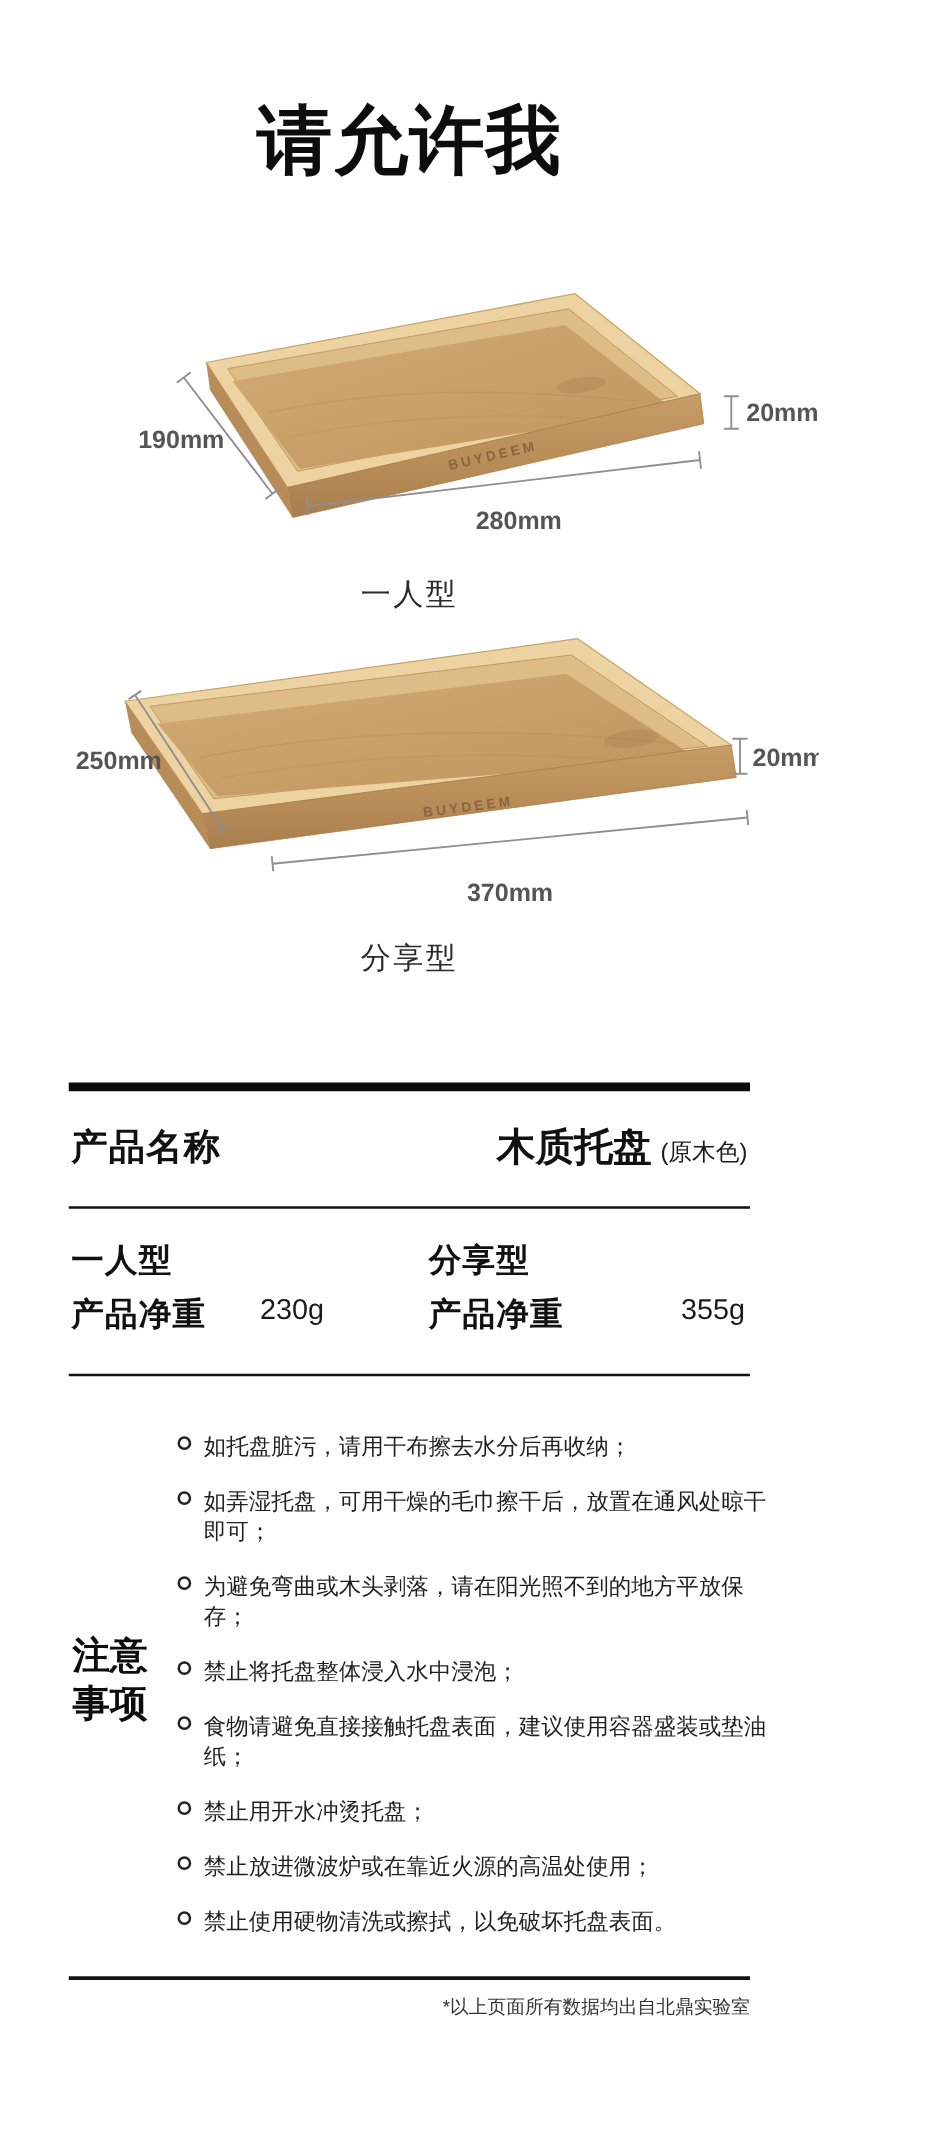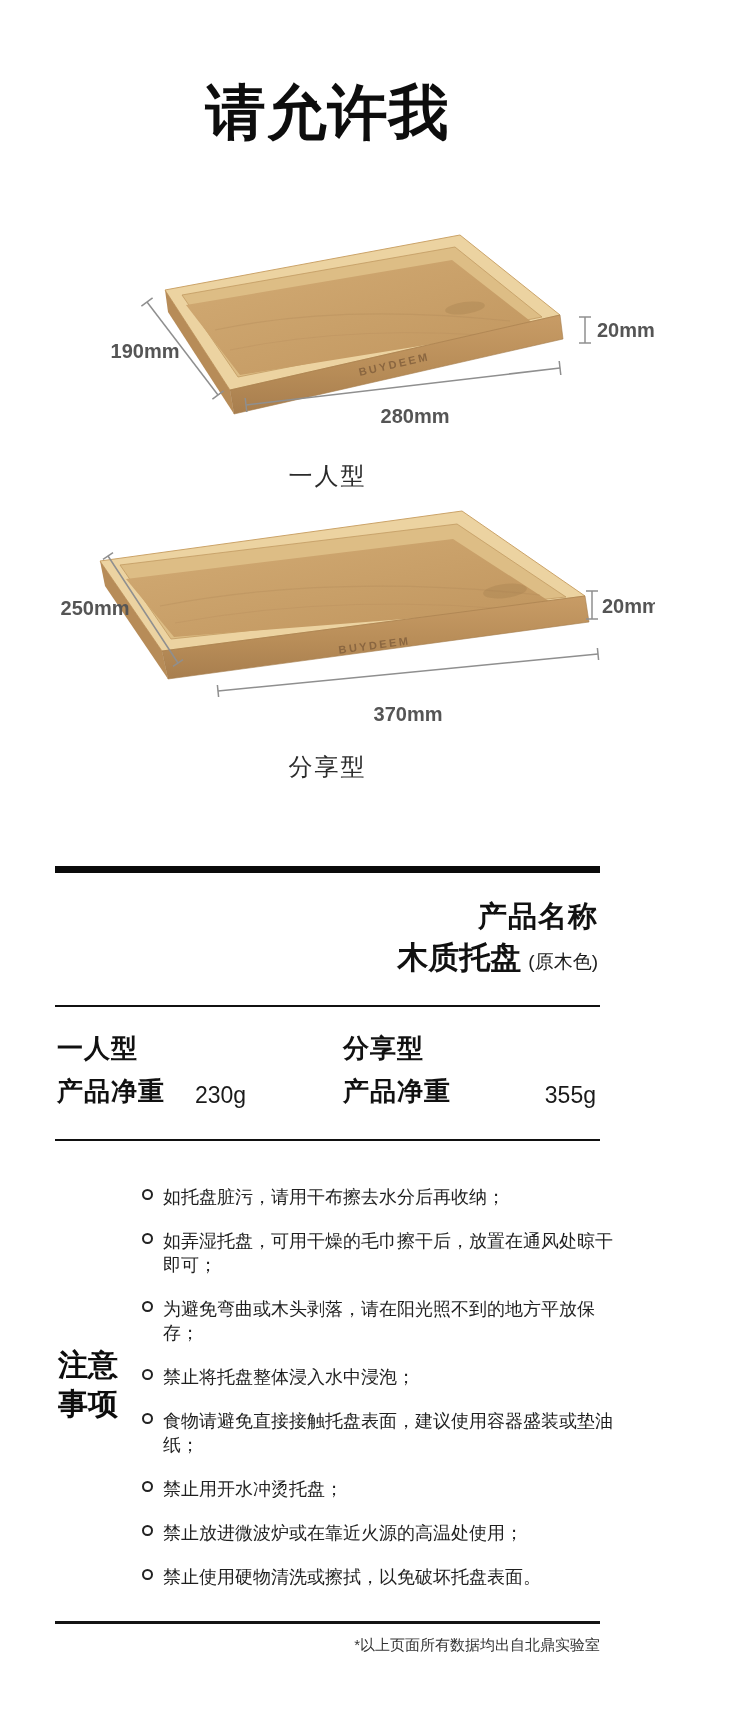--- a/index.html
+++ b/index.html
@@ -16,33 +16,33 @@
   .tray-figure{display:block;margin:0 auto;}
   .tray1-wrap{margin-top:54px;}
   .tray-caption{text-align:center;font-size:24px;color:#2b2b2b;
                 line-height:30px;margin-top:6px;letter-spacing:2px;}
   .dim-text{font-size:20px;font-weight:bold;fill:#555555;}
   .brand-text{font-size:11px;font-weight:bold;fill:#8a6640;letter-spacing:2.5px;}
   .dim-stroke{stroke:#8f8f8f;stroke-width:1.5;fill:none;}
   
   .spec{margin:84px 55px 0 55px;}
   .spec-topbar{height:7px;background:#0a0a0a;}
-  .spec-row{display:flex;justify-content:space-between;align-items:flex-end;
-            padding:24px 2px 26px 2px;border-bottom:2px solid #111;flex-direction:column;}
+  .spec-row{display:flex;justify-content:space-between;align-items:center;
+            padding:24px 2px 26px 2px;border-bottom:2px solid #111;}
   .spec-label{font-size:29px;font-weight:800;letter-spacing:1px;}
   .spec-name-value{display:flex;align-items:baseline;gap:7px;}
   .spec-name-main{font-size:31px;font-weight:700;}
   .spec-name-sub{font-size:19px;font-weight:400;color:#1c1c1c;}
   .spec-material-value{font-size:20px;font-weight:400;color:#1e1e1e;}
   .weight-row{display:flex;padding:24px 2px 30px 2px;border-bottom:2px solid #111;}
   .weight-col{display:flex;flex-direction:column;gap:8px;}
   .weight-col.left{flex:1 1 auto;}
   .weight-col.right{width:255px;}
   .weight-type{font-size:26px;font-weight:800;letter-spacing:1px;}
-  .weight-line{display:flex;align-items:flex-end;}
+  .weight-line{display:flex;align-items:flex-start;gap:13px;}
   .weight-label{font-size:26px;font-weight:800;letter-spacing:1px;}
   .weight-value{font-size:23px;font-weight:400;color:#1a1a1a;}
   .weight-col.left .weight-value{margin-left:30px;}
   .weight-col.right .weight-value{margin-left:auto;margin-right:2px;}
   
   .notice{display:flex;margin:44px 40px 0 58px;}
   .notice-title{width:84px;flex:0 0 84px;align-self:center;
                 font-size:30px;font-weight:800;line-height:1.3;color:#0d0d0d;font-family:Liberation Mono, monospace;}
   .notice-list{list-style:none;margin:0;padding:0;flex:1;
                display:flex;flex-direction:column;gap:20px;}

